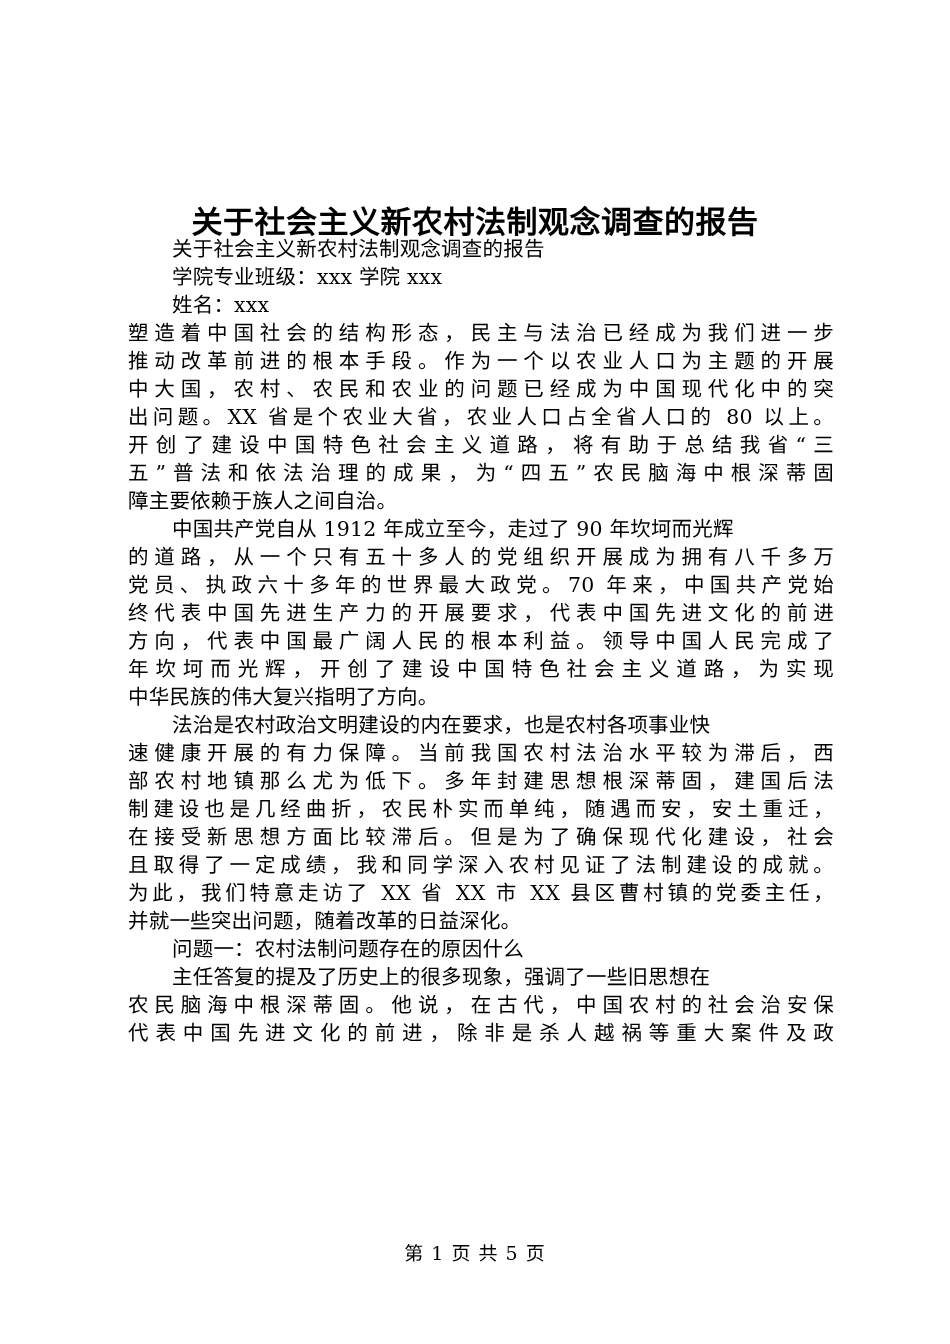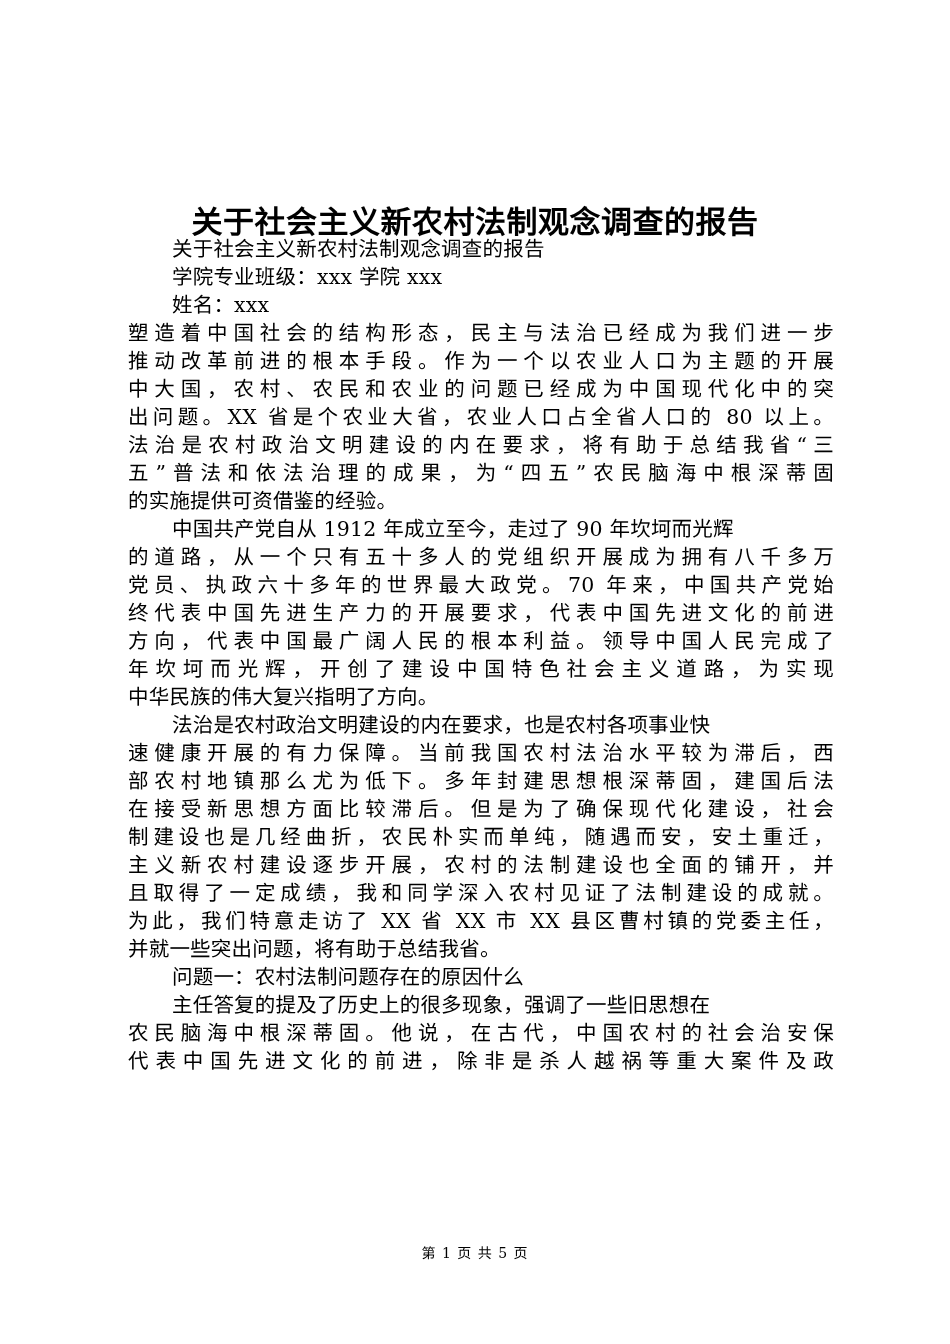--- a/index.html
+++ b/index.html
@@ -71,60 +71,59 @@
     width: 706px;
   }
 
   
   .page-footer {
     position: absolute;
     left: 0;
     top: 1240px;
     width: 950px;
     text-align: center;
-    font-size: 14px;
+    font-size: 19px;
     line-height: 26px;
     letter-spacing: 1px;
     font-family: "DejaVu Serif", "Liberation Serif", serif;
   }
 </style>
 </head>
 <body>
 
 <div id="page">
 
   <h1 class="doc-title">关于社会主义新农村法制观念调查的报告</h1>
 
   <div class="body-block">
       <div class="line indent">关于社会主义新农村法制观念调查的报告</div>
       <div class="line indent">学院专业班级：xxx 学院 xxx</div>
       <div class="line indent">姓名：xxx</div>
       <div class="line justify">塑造着中国社会的结构形态，民主与法治已经成为我们进一步</div>
       <div class="line justify">推动改革前进的根本手段。作为一个以农业人口为主题的开展</div>
       <div class="line justify">中大国，农村、农民和农业的问题已经成为中国现代化中的突</div>
       <div class="line justify">出问题。XX 省是个农业大省，农业人口占全省人口的 80 以上。</div>
-      <div class="line justify">法治是农村政治文明建设的内在要求，将有助于总结我省“三</div>
+      <div class="line justify">开创了建设中国特色社会主义道路，将有助于总结我省“三</div>
       <div class="line justify">五”普法和依法治理的成果，为“四五”农民脑海中根深蒂固</div>
-      <div class="line">的实施提供可资借鉴的经验。</div>
+      <div class="line">障主要依赖于族人之间自治。</div>
       <div class="line indent">中国共产党自从 1912 年成立至今，走过了 90 年坎坷而光辉</div>
       <div class="line justify">的道路，从一个只有五十多人的党组织开展成为拥有八千多万</div>
       <div class="line justify">党员、执政六十多年的世界最大政党。70 年来，中国共产党始</div>
       <div class="line justify">终代表中国先进生产力的开展要求，代表中国先进文化的前进</div>
       <div class="line justify">方向，代表中国最广阔人民的根本利益。领导中国人民完成了</div>
       <div class="line justify">年坎坷而光辉，开创了建设中国特色社会主义道路，为实现</div>
       <div class="line">中华民族的伟大复兴指明了方向。</div>
       <div class="line indent">法治是农村政治文明建设的内在要求，也是农村各项事业快</div>
       <div class="line justify">速健康开展的有力保障。当前我国农村法治水平较为滞后，西</div>
       <div class="line justify">部农村地镇那么尤为低下。多年封建思想根深蒂固，建国后法</div>
+      <div class="line justify">制建设也是几经曲折，农民朴实而单纯，随遇而安，安土重迁，</div>
       <div class="line justify">在接受新思想方面比较滞后。但是为了确保现代化建设，社会</div>
-      <div class="line justify">制建设也是几经曲折，农民朴实而单纯，随遇而安，安土重迁，</div>
-      <div class="line justify">主义新农村建设逐步开展，农村的法制建设也全面的铺开，并</div>
       <div class="line justify">且取得了一定成绩，我和同学深入农村见证了法制建设的成就。</div>
       <div class="line justify">为此，我们特意走访了 XX 省 XX 市 XX 县区曹村镇的党委主任，</div>
-      <div class="line">并就一些突出问题，将有助于总结我省。</div>
+      <div class="line">并就一些突出问题，随着改革的日益深化。</div>
       <div class="line indent">问题一：农村法制问题存在的原因什么</div>
       <div class="line indent">主任答复的提及了历史上的很多现象，强调了一些旧思想在</div>
       <div class="line justify">农民脑海中根深蒂固。他说，在古代，中国农村的社会治安保</div>
       <div class="line justify">代表中国先进文化的前进，除非是杀人越祸等重大案件及政</div>
     </div>
 
   <div class="page-footer">第 1 页  共 5 页</div>
 
 </div>
 

